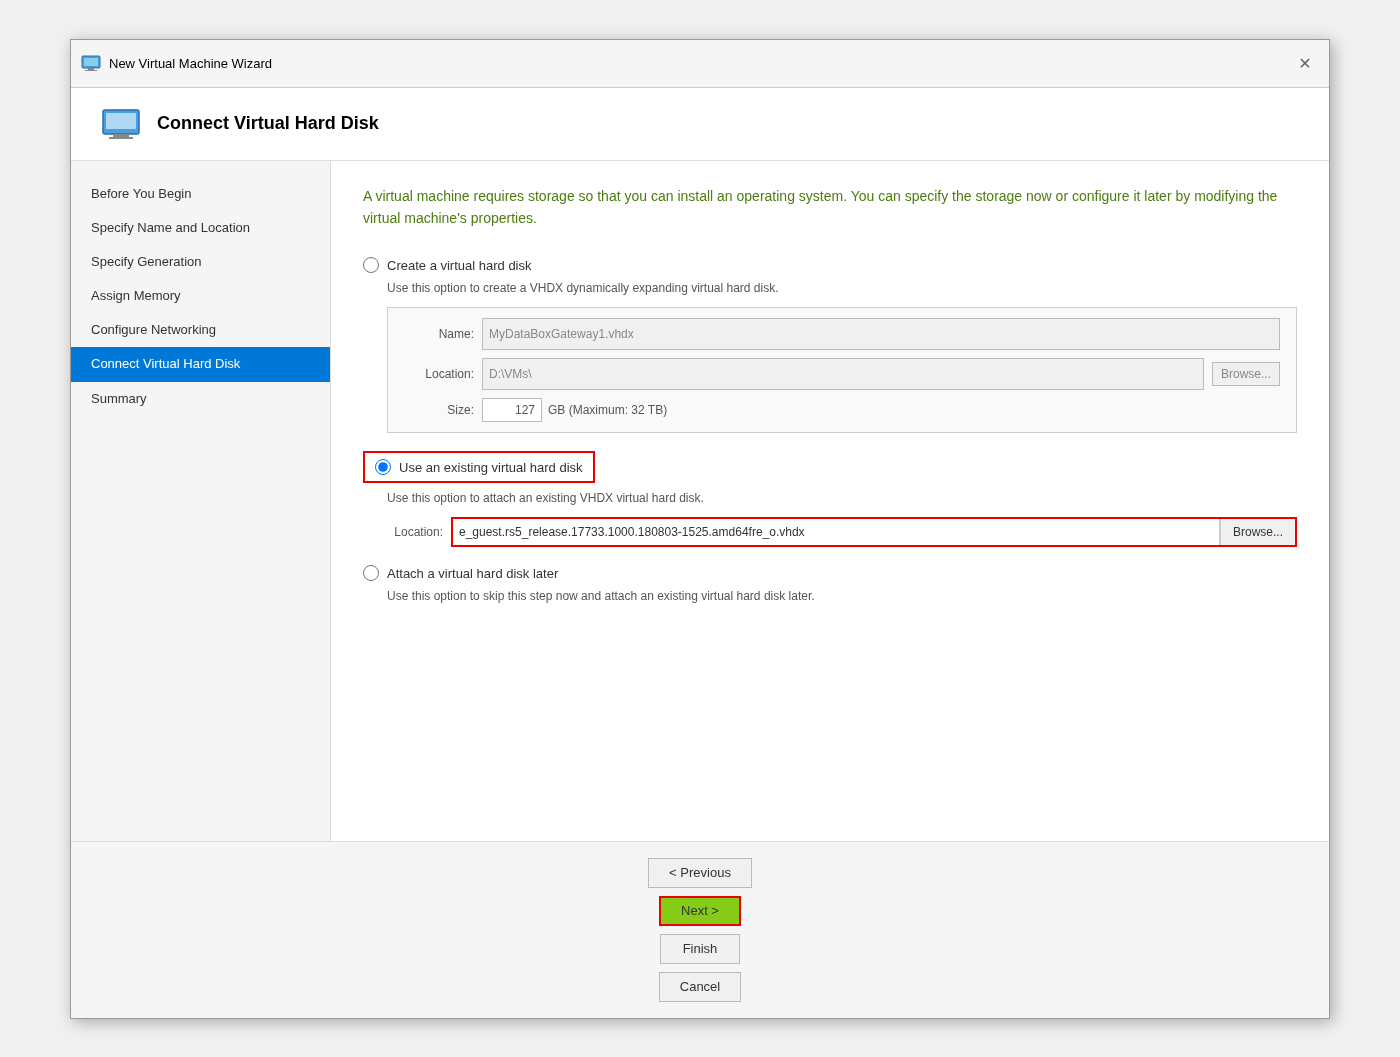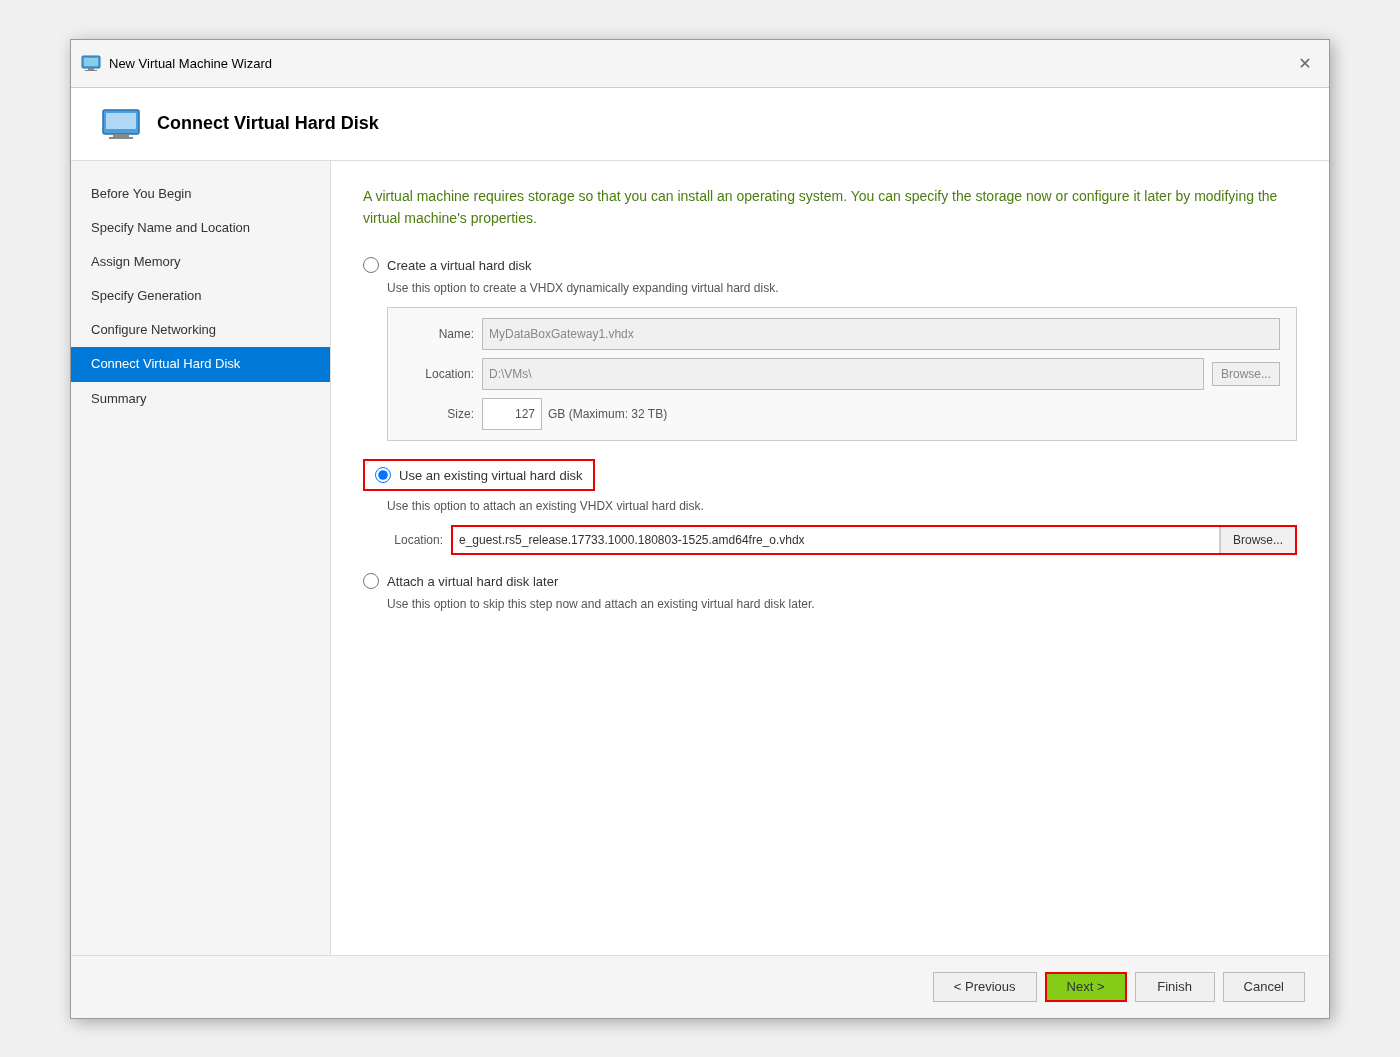--- a/index.html
+++ b/index.html
@@ -187,21 +187,21 @@
       color: #888;
       font-family: inherit;
     }
     .size-row {
       display: flex;
       align-items: center;
       gap: 6px;
     }
     .size-input {
       width: 60px;
-      height: 32px;
+      height: 24px;
       border: 1px solid #bbb;
       background: #fff;
       padding: 0 6px;
       font-size: 12px;
       text-align: right;
       font-family: inherit;
     }
     .size-label {
       font-size: 12px;
       color: #555;
@@ -267,20 +267,21 @@
 
     .footer {
       border-top: 1px solid #ddd;
       padding: 16px 24px;
       display: flex;
       justify-content: flex-end;
       align-items: center;
       gap: 8px;
       background: #f5f5f5;
       flex-shrink: 0;
+      flex-direction: column;
     }
     .footer-btn {
       height: 30px;
       padding: 0 20px;
       border: 1px solid #bbb;
       background: #f0f0f0;
       font-size: 13px;
       cursor: pointer;
       font-family: inherit;
       color: #333;
@@ -315,22 +316,22 @@
       <rect x="8" y="29" width="24" height="2" fill="#888"></rect>
     </svg>
     <span class="header-title">Connect Virtual Hard Disk</span>
   </div>
 
   <div class="main-area">
 
     <div class="sidebar">
       <div class="sidebar-item">Before You Begin</div>
       <div class="sidebar-item">Specify Name and Location</div>
+      <div class="sidebar-item">Specify Generation</div>
       <div class="sidebar-item">Assign Memory</div>
-      <div class="sidebar-item">Specify Generation</div>
       <div class="sidebar-item">Configure Networking</div>
       <div class="sidebar-item active">Connect Virtual Hard Disk</div>
       <div class="sidebar-item">Summary</div>
     </div>
 
     <div class="content">
       <p class="intro-text">A virtual machine requires storage so that you can install an operating system. You can specify the storage now or configure it later by modifying the virtual machine's properties.</p>
 
       <div class="option-group">
         <div class="radio-row">

